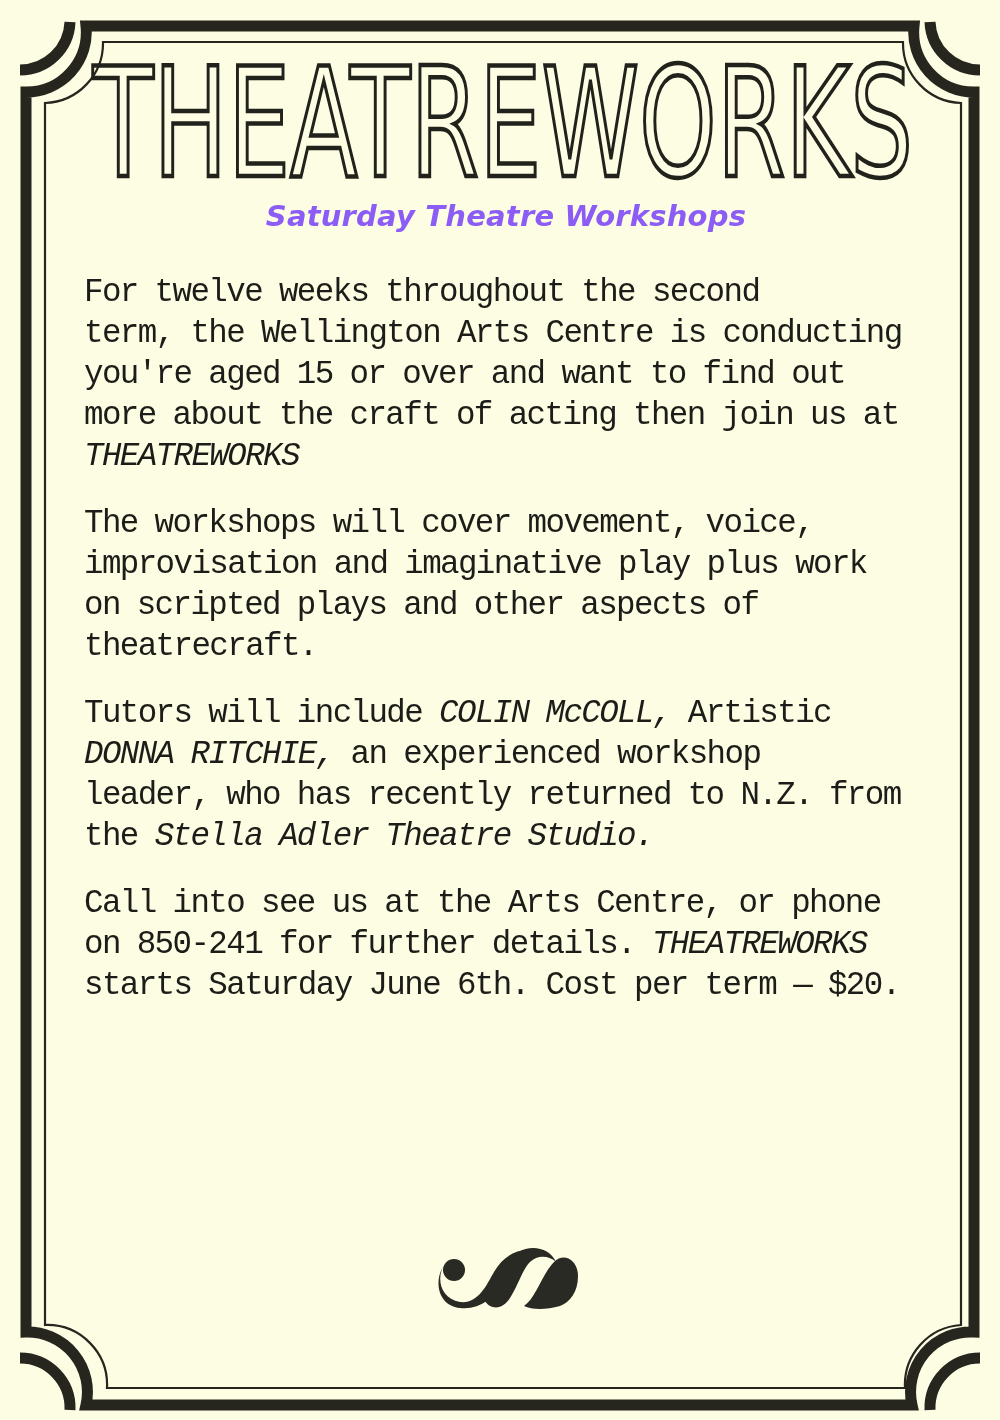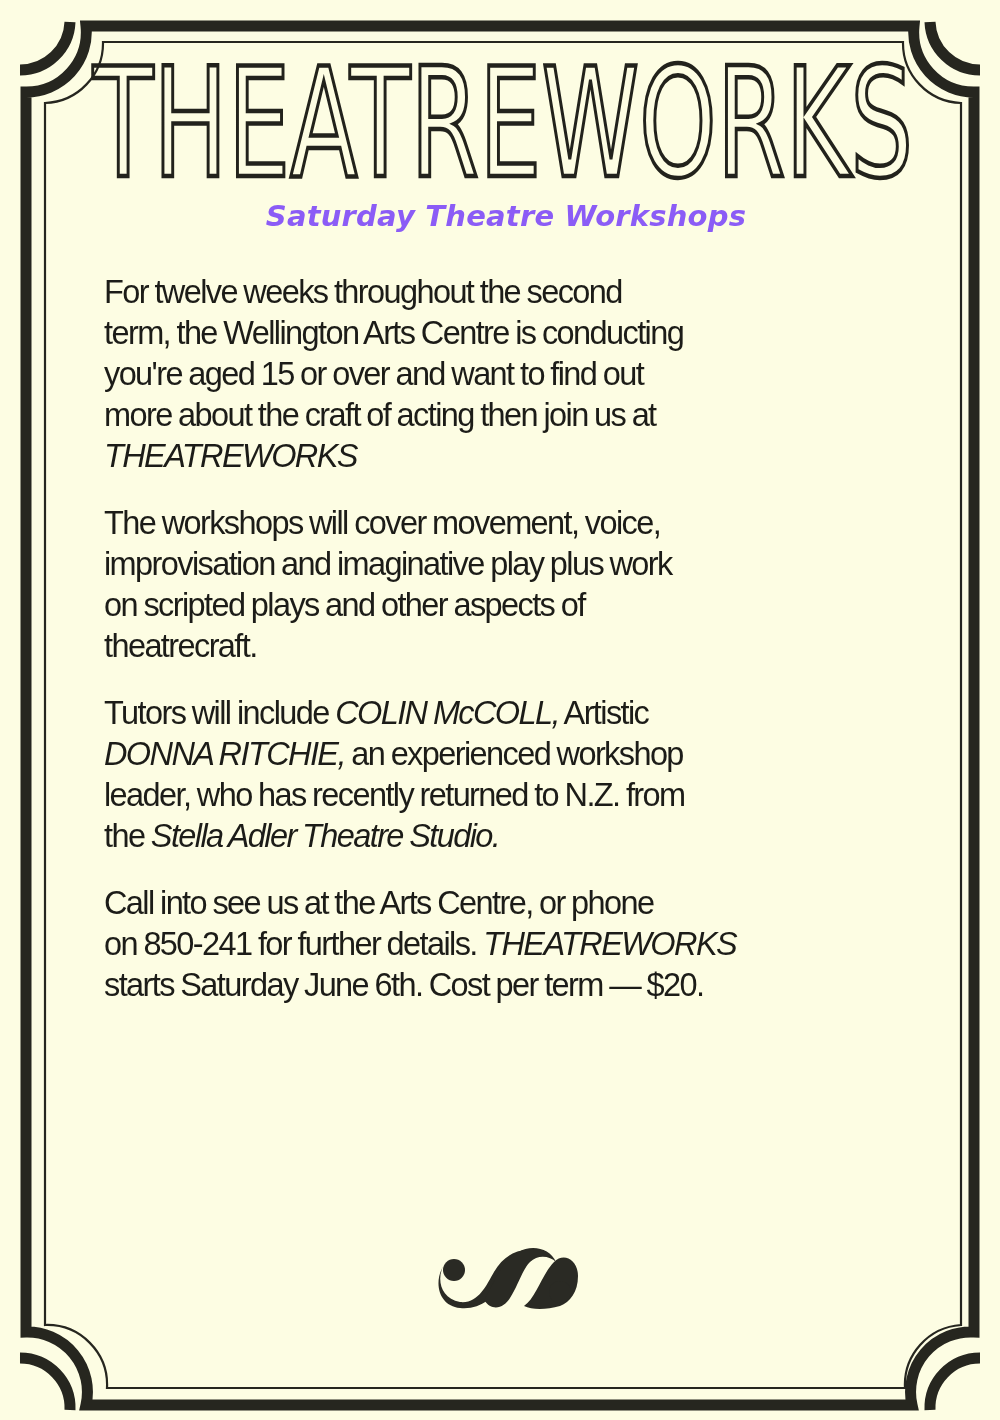--- a/index.html
+++ b/index.html
@@ -12,22 +12,22 @@
   .frame { position:absolute; left:0; top:0; }
   .title {
     position:absolute; left:88px; top:52px; width:830px; height:140px;
   }
   .subtitle {
     position:absolute; left:0; top:199px; width:1000px; text-align:center;
     font-family:"DejaVu Sans", sans-serif; font-weight:bold; font-size:29px;
     letter-spacing:0.2px; color:#8b5cf6; padding-left:12px; box-sizing:border-box;font-style:italic;
   }
   .body {
-    position:absolute; left:104px; top:272px; width:840px;
-    font-family:Liberation Sans, sans-serif; font-size:32.5px; line-height:41px;
+    position:absolute; left:84px; top:272px; width:840px;
+    font-family:Liberation Mono, monospace; font-size:32.5px; line-height:41px;
     letter-spacing:-1.6px; word-spacing:-1px; color:#1c1c18;
   }
   .para { margin:0 0 26px 0; }
   .line { display:block; white-space:nowrap; }
   .it { font-style:italic; }
   .logo { position:absolute; left:432px; top:1240px; width:150px; height:80px; }
 </style>
 </head>
 <body>
 

